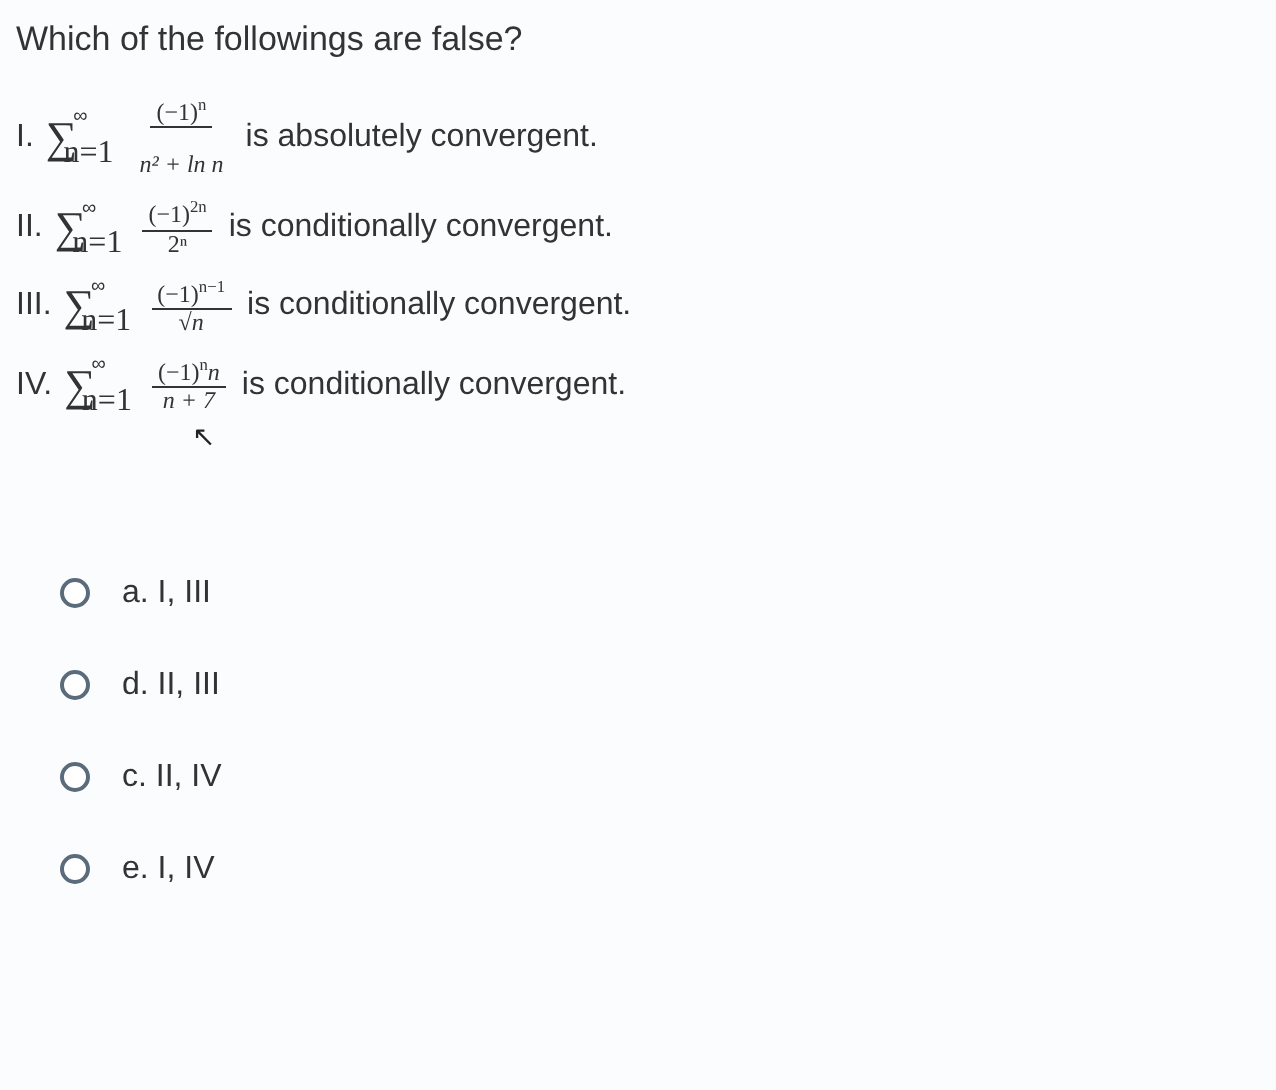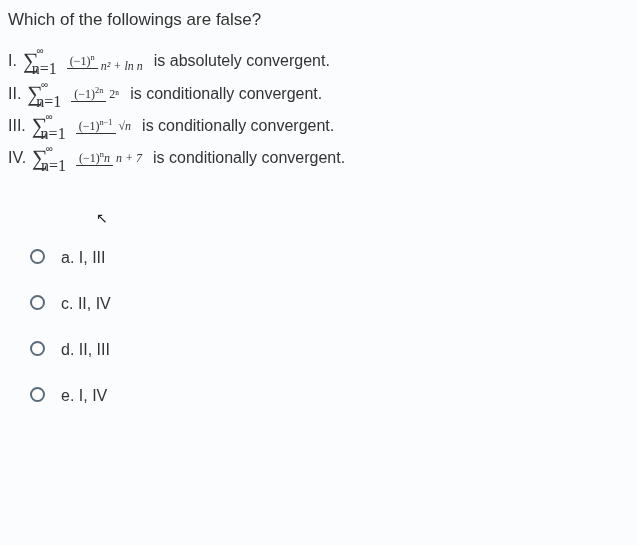--- a/index.html
+++ b/index.html
@@ -54,37 +54,37 @@
     }
     .sigma-sub {
       font-size: 16px;
       position: relative;
       bottom: -8px;
       left: -14px;
       font-family: Liberation Serif, serif;
     }
     .frac {
       display: inline-flex;
-      flex-direction: row;
+      flex-direction: column;
       align-items: center;
       font-size: 12px;
       line-height: 1.1;
       margin-left: -8px;
       font-family: 'Times New Roman', serif;
     }
     .frac .num { border-bottom: 1px solid #333; padding: 0 3px; }
     .frac .den { padding: 0 3px; }
     sup { font-size: 0.7em; }
     .options {
       margin-left: 22px;
       margin-top: 30px;
     }
     .opt {
       display: flex;
-      align-items: flex-start;
+      align-items: center;
       margin-bottom: 28px;
       font-size: 16px;
       color: #333;
     }
     .radio {
       width: 15px;
       height: 15px;
       border: 2px solid #5a6b7b;
       border-radius: 50%;
       margin-right: 16px;
@@ -176,23 +176,23 @@
 
 <span class="cursor">↖</span>
 
 <div class="options">
   <div class="opt">
     <span class="radio"></span>
     <span>a. I, III</span>
   </div>
   <div class="opt">
     <span class="radio"></span>
-    <span>c. II, IV</span>
+    <span>d. II, III</span>
   </div>
   <div class="opt">
     <span class="radio"></span>
-    <span>d. II, III</span>
+    <span>c. II, IV</span>
   </div>
   <div class="opt">
     <span class="radio"></span>
     <span>e. I, IV</span>
   </div>
 </div>
 
 </body></html>

